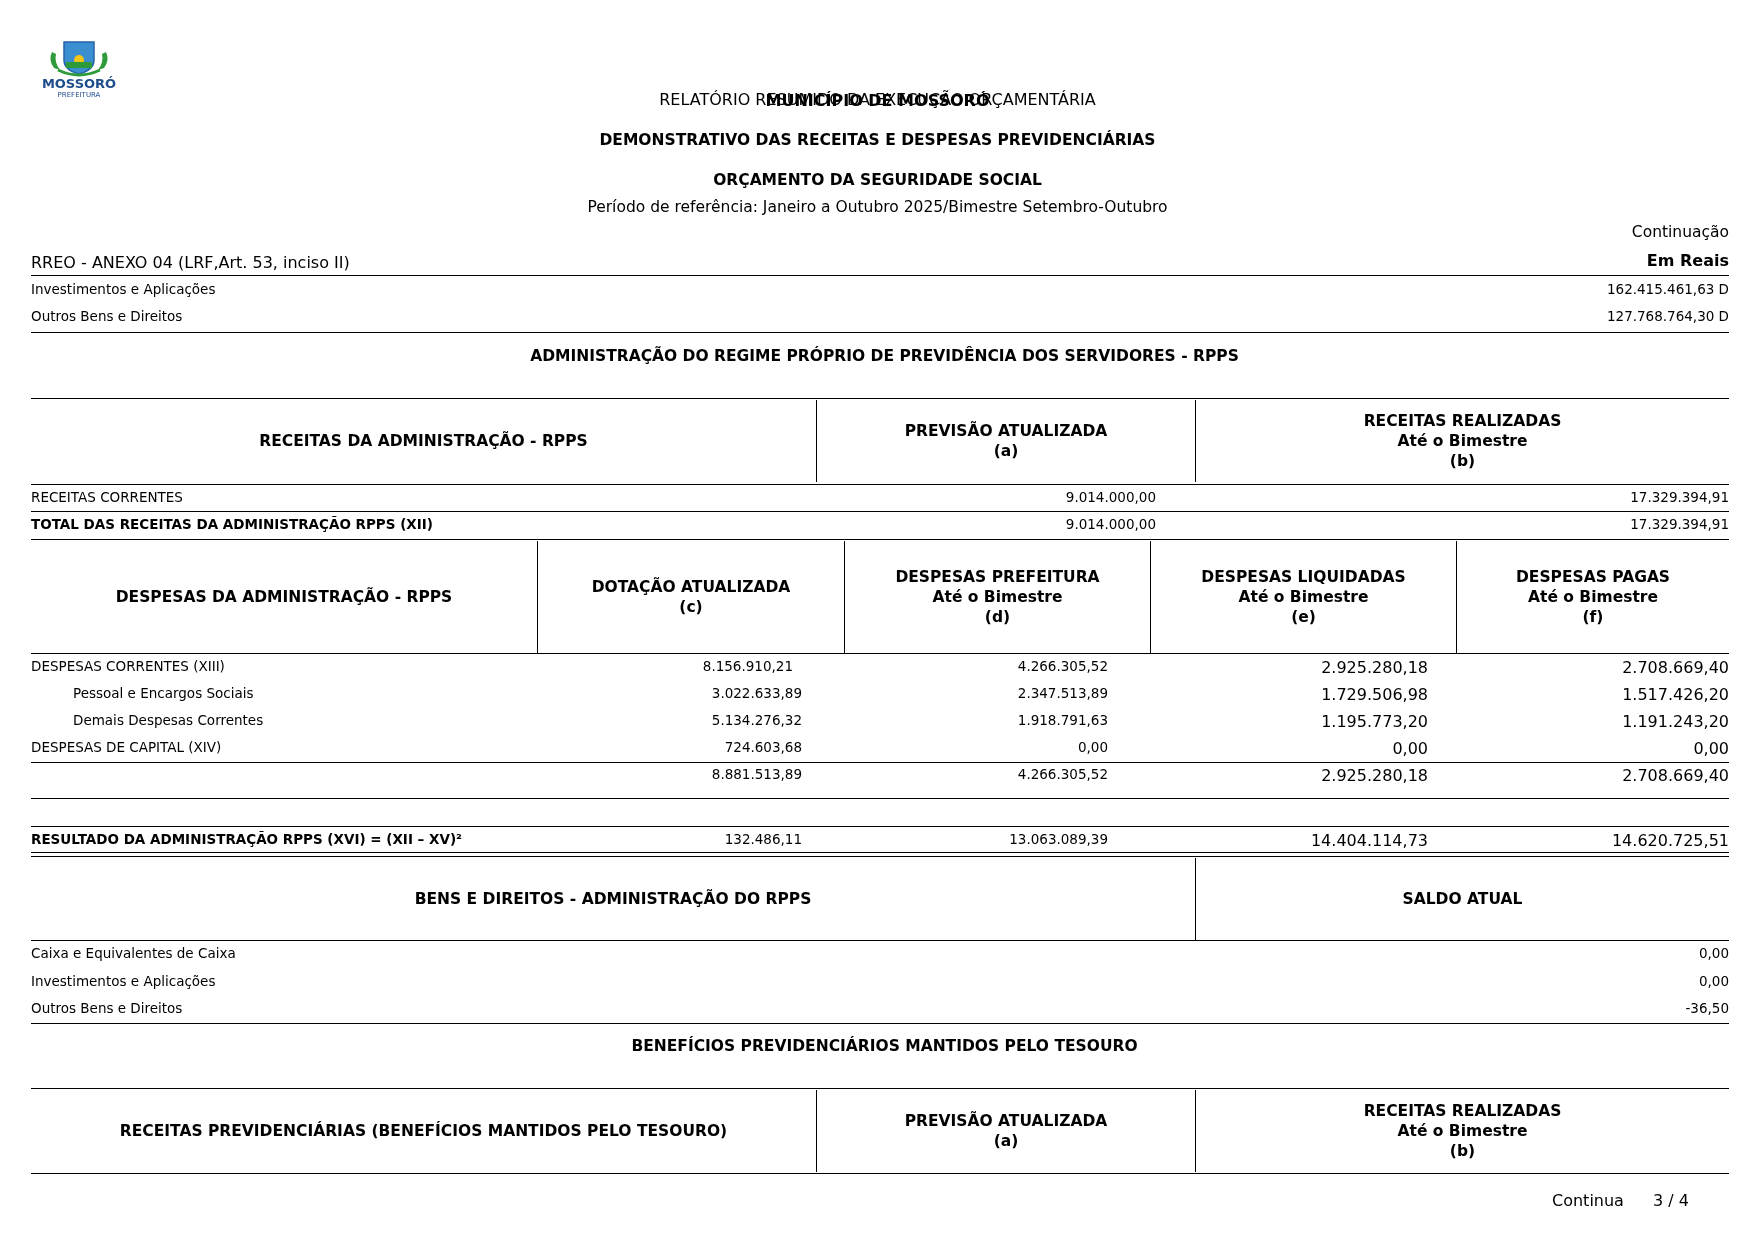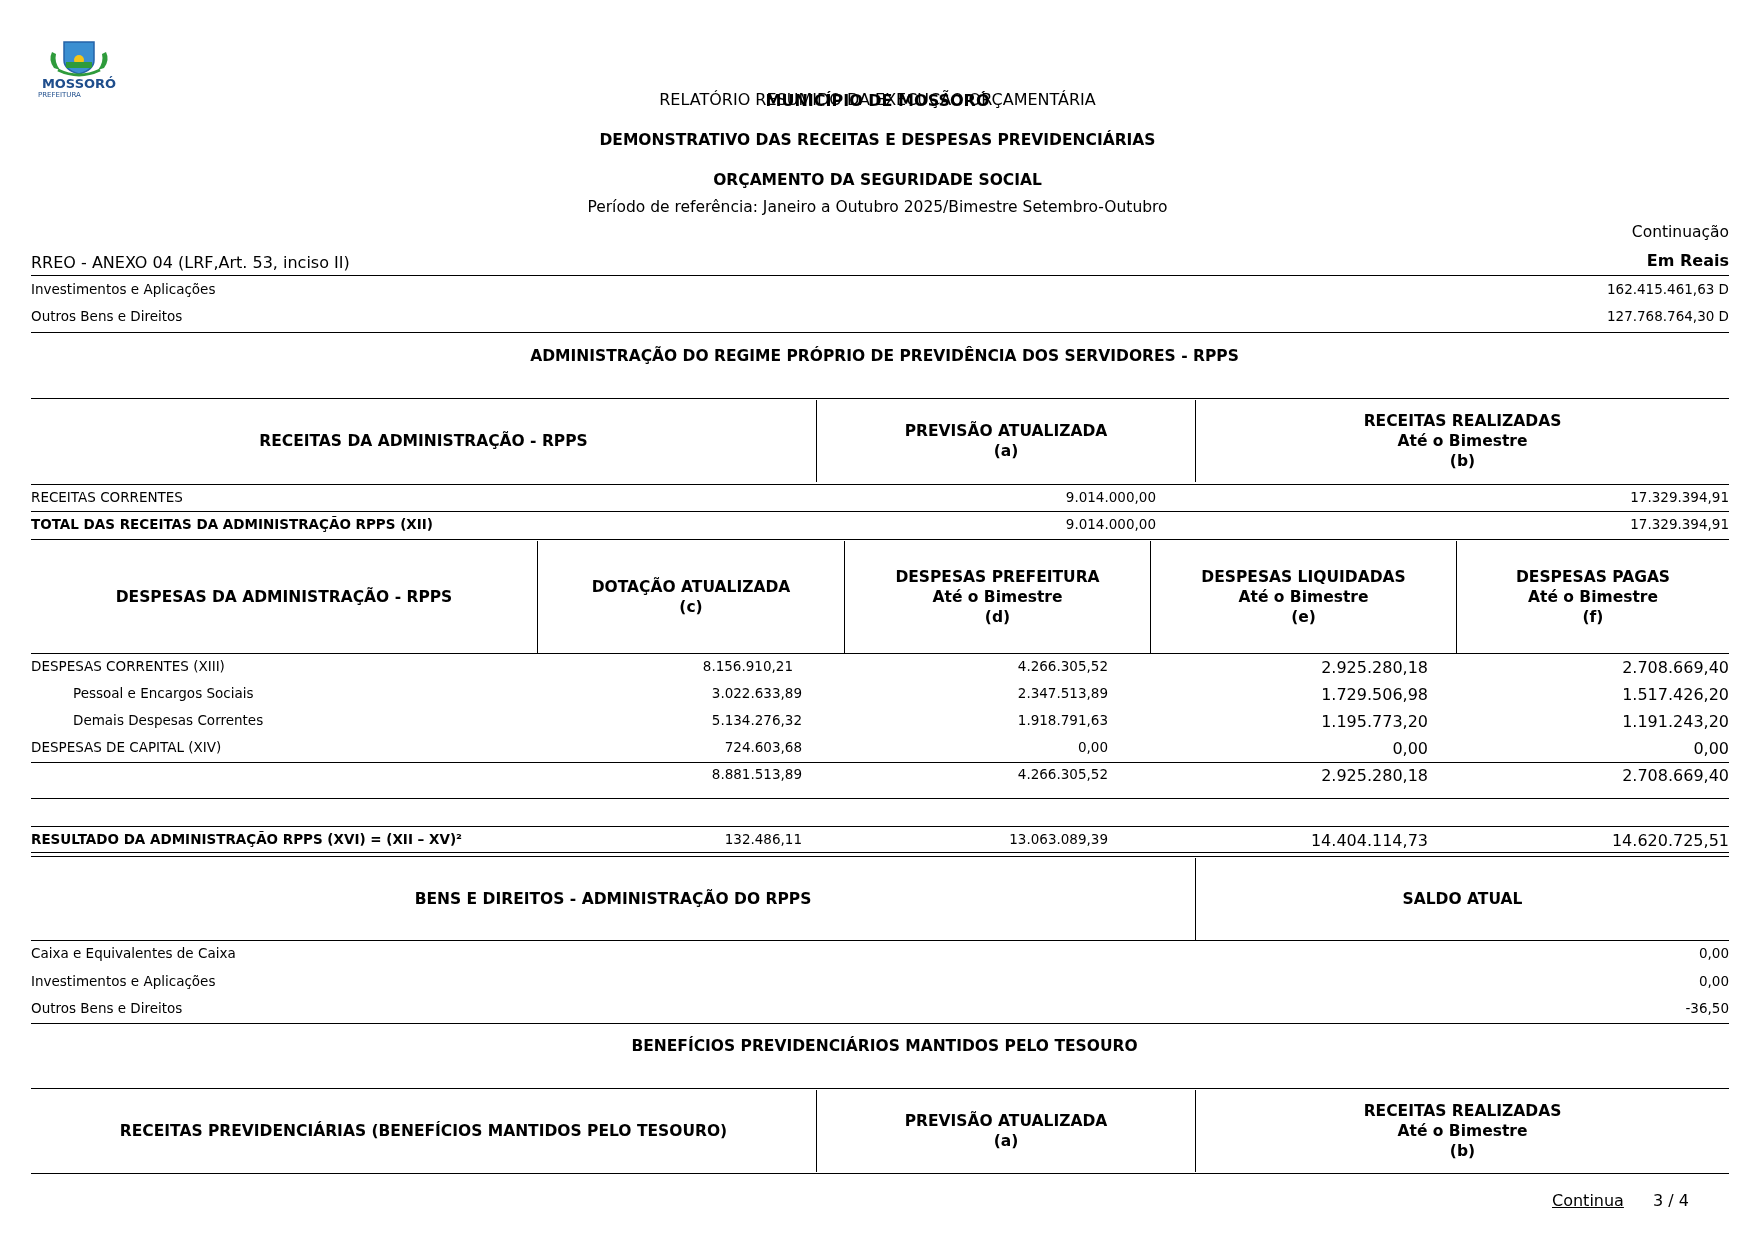--- a/index.html
+++ b/index.html
@@ -35,21 +35,21 @@
 <div class="abs logo">
   <svg width="82" height="66" viewBox="0 0 82 66">
     <path d="M14 14 Q10 22 16 30 L22 32 Q16 24 18 16 Z" fill="#2e9b3b"></path>
     <path d="M68 14 Q72 22 66 30 L60 32 Q66 24 64 16 Z" fill="#2e9b3b"></path>
     <path d="M26 4 L56 4 L56 22 Q56 32 41 36 Q26 32 26 22 Z" fill="#3b8fd1" stroke="#2463a8" stroke-width="1.5"></path>
     <circle cx="41" cy="22" r="5" fill="#f5c518"></circle>
     <rect x="28" y="24" width="26" height="6" fill="#2e9b3b"></rect>
     <path d="M20 32 Q41 42 62 32" stroke="#2e9b3b" stroke-width="3" fill="none"></path>
   </svg>
   <div class="abs" style="left:0;top:38px;width:82px;text-align:center;font-size:13px;font-weight:bold;color:#1f4e8c;">MOSSORÓ</div>
-  <div class="abs" style="left:0;top:53px;width:82px;font-size:7px;color:#1f4e8c;">PREFEITURA</div>
+  <div class="abs" style="left:0;top:53px;width:82px;text-align:center;font-size:7px;color:#1f4e8c;">PREFEITURA</div>
 </div>
 
 <div class="center-text h-title">MUNICÍPIO DE MOSSORÓ</div>
 <div class="center-text h-sub">RELATÓRIO RESUMIDO DA EXECUÇÃO ORÇAMENTÁRIA</div>
 <div class="center-text h-demo">DEMONSTRATIVO DAS RECEITAS E DESPESAS PREVIDENCIÁRIAS</div>
 <div class="center-text h-orc">ORÇAMENTO DA SEGURIDADE SOCIAL</div>
 <div class="center-text h-per">Período de referência: Janeiro a Outubro 2025/Bimestre Setembro-Outubro</div>
 <div class="abs continuacao">Continuação</div>
 <div class="abs rreo">RREO - ANEXO 04 (LRF,Art. 53, inciso II)</div>
 <div class="abs emreais">Em Reais</div>
@@ -210,14 +210,14 @@
   <span>(a)</span>
 </div>
 <div class="vline" style="left:1195px;top:1090px;height:82px;"></div>
 <div class="th" style="left:1196px;width:533px;top:1090px;height:82px;">
   <span>RECEITAS REALIZADAS</span>
   <span>Até o Bimestre</span>
   <span>(b)</span>
 </div>
 <div class="hline" style="top:1173px;"></div>
 
-<div class="footer" style="left:1552px;text-decoration:underline;">Continua</div>
+<div class="footer" style="left:1552px;">Continua</div>
 <div class="footer" style="left:1653px;">3 / 4</div>
 
 </body></html>

